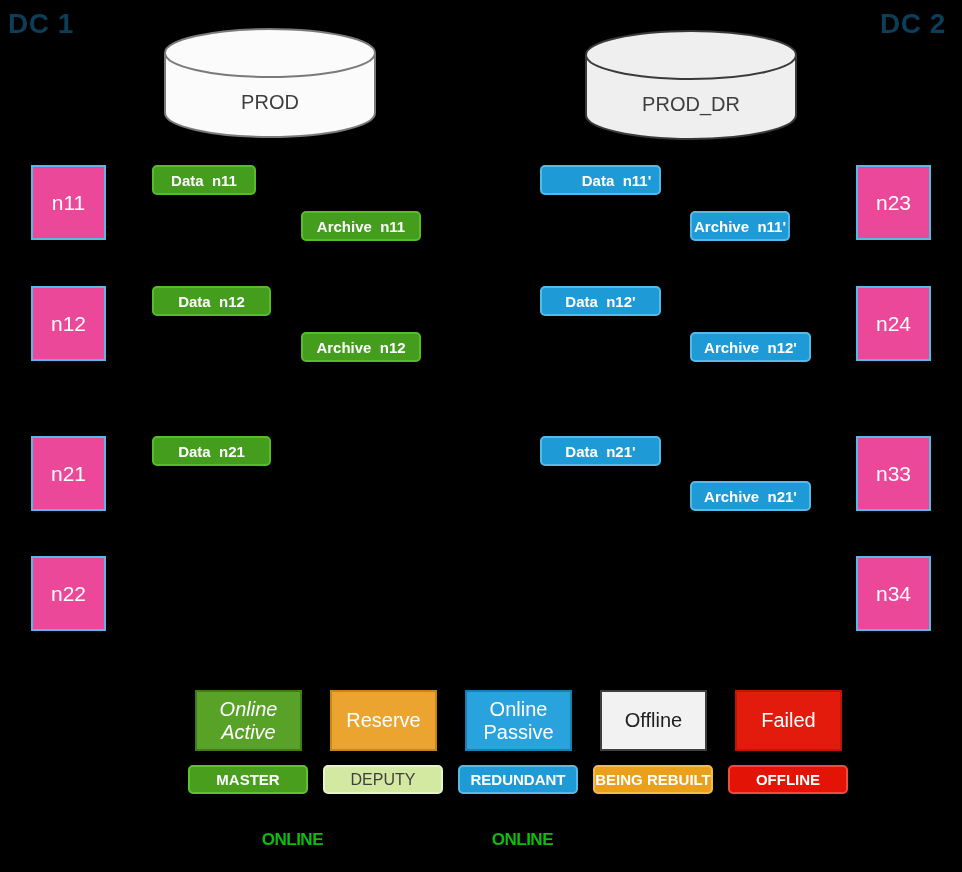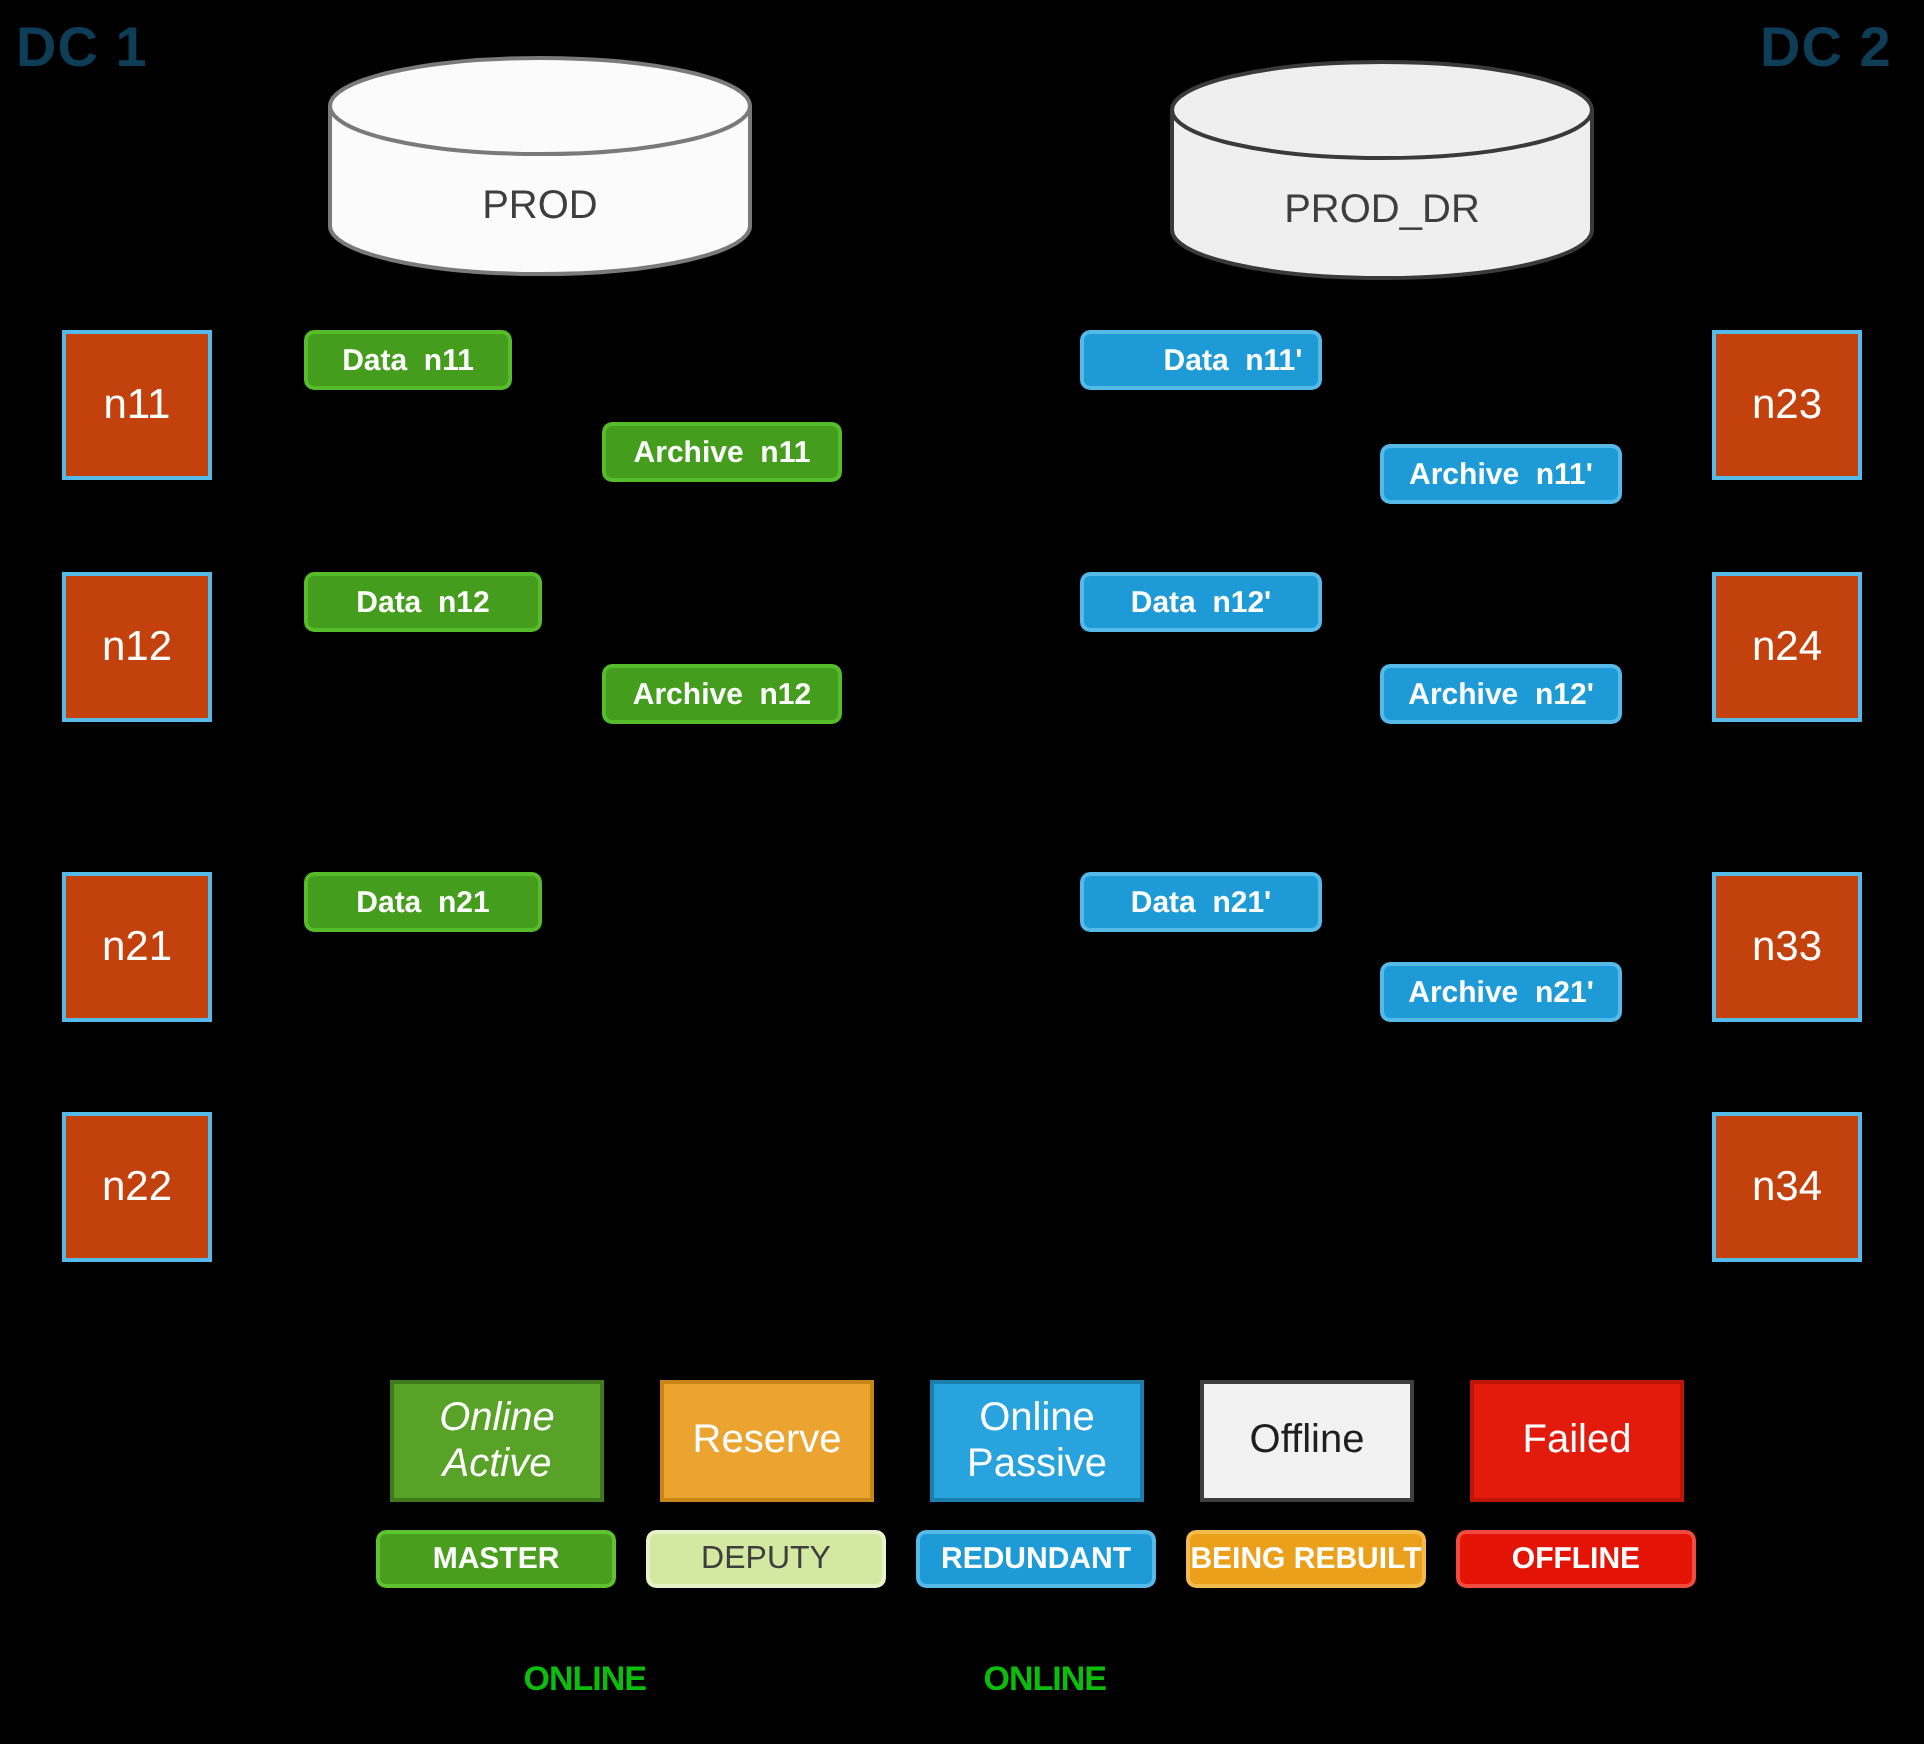--- a/index.html
+++ b/index.html
@@ -10,21 +10,21 @@
   .dc-label {
     position:absolute; color:#0E3D57; font-size:28px; font-weight:bold;
     letter-spacing:0.5px;
   }
   .cyl { position:absolute; }
   .cyl text {
     fill:#3E3E3E; font-size:20px; font-family:"Liberation Sans", sans-serif;
   }
   .node {
     position:absolute; width:75px; height:75px; box-sizing:border-box;
-    background:#c2410c; border:2px solid #55BAE8;
+    background:#ec4899; border:2px solid #55BAE8;
     color:#FFFFFF; font-size:21px;
     display:flex; align-items:center; justify-content:center;
   }
   .chip {
     position:absolute; height:30px; box-sizing:border-box;
     border-radius:5px; border:2px solid;
     color:#FFFFFF; font-size:15px; font-weight:bold; white-space:pre;
     display:flex; align-items:center; justify-content:center;
   }
   .chip-green { background:#459D1E; border-color:#57BC29; }
@@ -85,21 +85,21 @@
   <div class="node" style="left:856px; top:436px;">n33</div>
   <div class="node" style="left:856px; top:556px;">n34</div>
 
   <div class="chip chip-green" style="left:152px; top:165px; width:104px;">Data  n11</div>
   <div class="chip chip-green" style="left:301px; top:211px; width:120px;">Archive  n11</div>
   <div class="chip chip-green" style="left:152px; top:286px; width:119px;">Data  n12</div>
   <div class="chip chip-green" style="left:301px; top:332px; width:120px;">Archive  n12</div>
   <div class="chip chip-green" style="left:152px; top:436px; width:119px;">Data  n21</div>
 
   <div class="chip chip-blue" style="left:540px; top:165px; width:121px;padding-left:32px;">Data  n11'</div>
-  <div class="chip chip-blue" style="left:690px; top:222px; width:121px;">Archive  n11'</div>
+  <div class="chip chip-blue" style="left:690px; top:211px; width:100px;">Archive  n11'</div>
   <div class="chip chip-blue" style="left:540px; top:286px; width:121px;">Data  n12'</div>
   <div class="chip chip-blue" style="left:690px; top:332px; width:121px;">Archive  n12'</div>
   <div class="chip chip-blue" style="left:540px; top:436px; width:121px;">Data  n21'</div>
   <div class="chip chip-blue" style="left:690px; top:481px; width:121px;">Archive  n21'</div>
 
   <div class="lbox lbox-online-active" style="left:195px; top:690px;font-style:italic;">Online Active</div>
   <div class="lbox lbox-reserve" style="left:330px; top:690px;">Reserve</div>
   <div class="lbox lbox-online-passive" style="left:465px; top:690px;">Online Passive</div>
   <div class="lbox lbox-offline" style="left:600px; top:690px;">Offline</div>
   <div class="lbox lbox-failed" style="left:735px; top:690px;">Failed</div>

